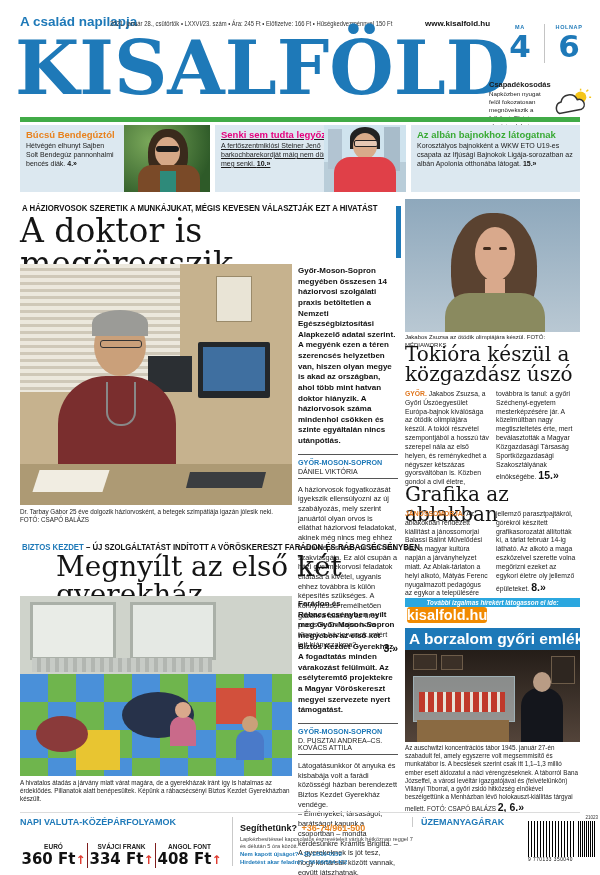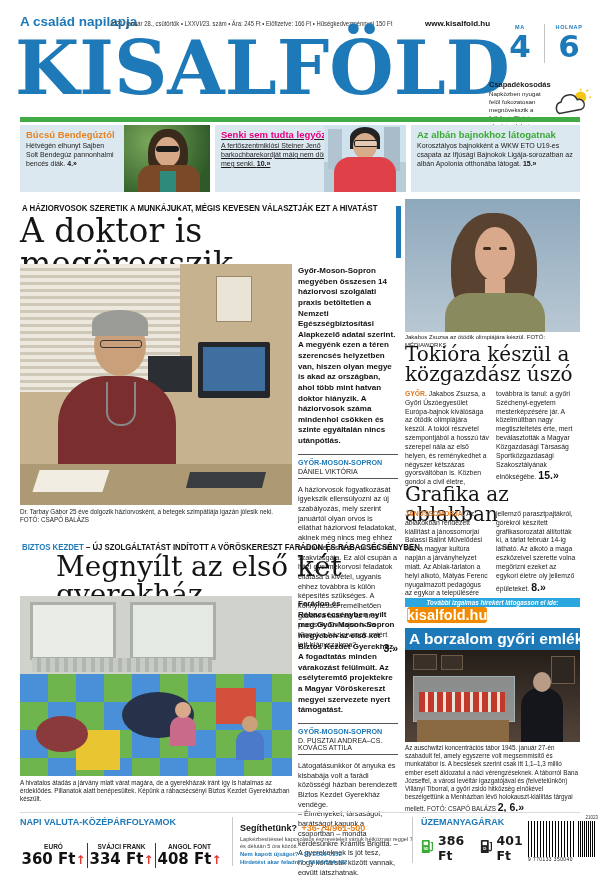--- a/index.html
+++ b/index.html
@@ -306,40 +306,20 @@
     <div class="helpbox">
       <span class="help-title">Segíthetünk?</span>
       <span class="help-phone">+36-74/961-500</span>
       <div class="help-text">Lapkézbesítéssel kapcsolatos észrevételeit várjuk hétköznap reggel 7 és délután 5 óra között.</div>
       <div class="help-link">Nem kapott újságot? • 36-1/510-0152</div>
       <div class="help-link">Hirdetést akar feladni? • 36-96/504-422</div>
     </div>
 
     <div class="fuelbox">
       <div class="blue-head">ÜZEMANYAGÁRAK</div>
-      <div class="fuel-row">
-        <span>
-          <svg viewBox="0 0 16 18" width="14" height="16">
-            <rect x="1" y="2" width="9" height="15" rx="1" fill="#3aaa35"></rect>
-            <rect x="3" y="4" width="5" height="4" fill="#fff"></rect>
-            <text x="5.5" y="14" font-size="5" fill="#fff" text-anchor="middle" font-family="Liberation Sans,sans-serif" font-weight="bold">95</text>
-            <path d="M11 5 h2 v8 a1.5 1.5 0 0 1 -3 0" stroke="#3aaa35" stroke-width="1.4" fill="none"></path>
-          </svg>
-        </span>
-        <span class="fuel-price">386 Ft</span>
-        <span style="margin-left:4px;">
-          <svg viewBox="0 0 16 18" width="14" height="16">
-            <rect x="1" y="2" width="9" height="15" rx="1" fill="#222"></rect>
-            <rect x="3" y="4" width="5" height="4" fill="#fff"></rect>
-            <text x="5.5" y="14" font-size="5" fill="#fff" text-anchor="middle" font-family="Liberation Sans,sans-serif" font-weight="bold">D</text>
-            <path d="M11 5 h2 v8 a1.5 1.5 0 0 1 -3 0" stroke="#222" stroke-width="1.4" fill="none"></path>
-          </svg>
-        </span>
-        <span class="fuel-price">401 Ft</span>
-      </div>
     </div>
 
     <div class="barcode">
       <div class="barcode-top">21023</div>
       <div class="bars">
         <div class="bars-main"></div>
         <div class="bars-add"></div>
       </div>
       <div class="barcode-num">9 770133 350040</div>
     </div>

